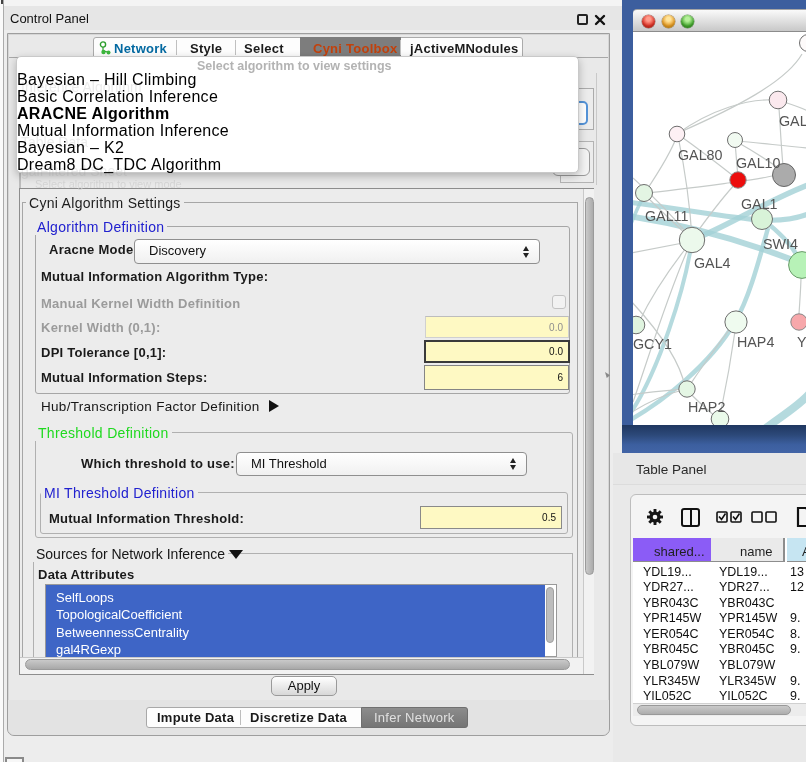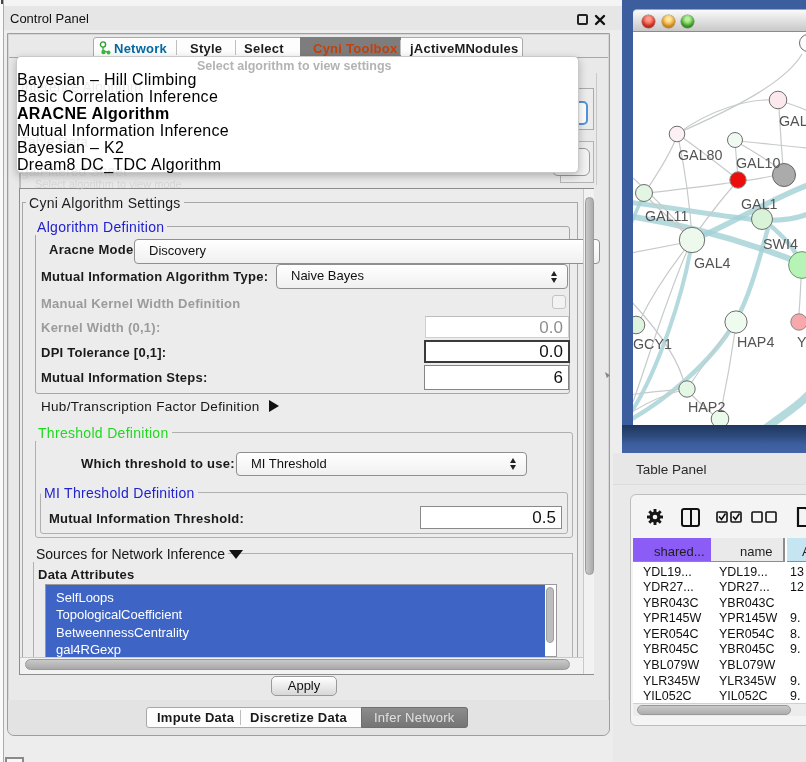--- a/index.html
+++ b/index.html
@@ -9,21 +9,21 @@
 .b{font-weight:bold;}
 .lbl{position:absolute;font-size:13px;font-weight:bold;color:#1a1a1a;white-space:nowrap;letter-spacing:0.25px;}
 .lblg{position:absolute;font-size:13px;font-weight:bold;color:#9b9b9b;white-space:nowrap;letter-spacing:0.25px;}
 .grp{position:absolute;border:1px solid #a6a6a6;border-radius:3px;}
 .gtitle{position:absolute;font-size:14px;background:#ececec;padding:0 3px;white-space:nowrap;letter-spacing:0.3px;}
 .combo{position:absolute;background:linear-gradient(#ffffff,#f0f0f0);border:1px solid #8f8f8f;border-radius:4px;font-size:13px;color:#111;}
 .combo .ct{position:absolute;left:14px;top:3px;}
 .spin{position:absolute;right:9px;top:50%;width:7px;height:12px;margin-top:-6px;}
 .spin:before{content:"";position:absolute;left:0;top:0;border-left:3.5px solid transparent;border-right:3.5px solid transparent;border-bottom:5px solid #222;}
 .spin:after{content:"";position:absolute;left:0;bottom:0;border-left:3.5px solid transparent;border-right:3.5px solid transparent;border-top:5px solid #222;}
-.tf{position:absolute;background:#ffffff;font-size:17px;color:#111;text-align:right;padding-right:5px;}
+.tf{position:absolute;background:#fef9c3;font-size:10px;color:#111;text-align:right;padding-right:5px;}
 </style></head>
 <body>
 <div id="root">
 
 <div class="abs" style="left:0;top:0;width:622px;height:762px;background:#ededed;"></div>
 <div class="abs" style="left:0;top:0;width:622px;height:6px;background:#f4f4f4;"></div>
 <div class="abs" style="left:0;top:6px;width:622px;height:24px;background:#e6e6e6;"></div>
 <div class="abs" style="left:0;top:0;width:3.5px;height:762px;background:#fafafa;border-right:1px solid #ababab;"></div>
 <div class="abs" style="left:1px;top:0;width:2px;height:4px;background:#444;"></div>
 <div class="abs" style="left:10px;top:11px;font-size:13px;color:#111;">Control Panel</div>
@@ -77,29 +77,25 @@
 Dream8 DC_TDC Algorithm
 </div>
 
 <div class="abs" style="left:22px;top:202px;width:556px;height:455px;border:1px solid #a6a6a6;border-bottom:none;"></div>
 <div class="gtitle" style="left:26px;top:195px;color:#1d1d1d;">Cyni Algorithm Settings</div>
 
 <div class="grp" style="left:35px;top:226px;width:535px;height:168px;"></div>
 <div class="gtitle" style="left:34px;top:219px;color:#2121cf;">Algorithm Definition</div>
 
 <div class="lbl" style="left:49px;top:242px;">Aracne Mode:</div>
-<div class="combo" style="left:134px;top:239px;width:466px;height:25px;">
+<div class="combo" style="left:134px;top:239px;width:406px;height:25px;">
       <span class="ct">Discovery</span>
       <span class="spin"></span>
     </div>
 <div class="lbl" style="left:41px;top:269px;">Mutual Information Algorithm Type:</div>
-<div class="combo" style="left:276px;top:264px;width:292px;height:25px;">
-      <span class="ct">Naive Bayes</span>
-      <span class="spin"></span>
-    </div>
 <div class="lblg" style="left:41px;top:296px;">Manual Kernel Width Definition</div>
 <div class="abs" style="left:552px;top:295px;width:14px;height:14px;border:1px solid #c3c3c3;border-radius:3px;background:#f2f2f2;"></div>
 <div class="lblg" style="left:41px;top:320px;">Kernel Width (0,1):</div>
 <div class="tf" style="left:425px;top:315.5px;width:144px;height:22.5px;border:1px solid #d0d0d0;border-top-color:#bdbdbd;color:#8e8e8e;line-height:21px;">0.0</div>
 <div class="lbl" style="left:41px;top:345px;">DPI Tolerance [0,1]:</div>
 <div class="tf" style="left:423.5px;top:339.5px;width:146.5px;height:23.5px;border:2px solid #3a3a3a;line-height:19.5px;">0.0</div>
 <div class="lbl" style="left:41px;top:370px;">Mutual Information Steps:</div>
 <div class="tf" style="left:424px;top:365px;width:145px;height:25px;border:1px solid #858585;line-height:23px;">6</div>
 
 <div class="abs" style="left:41px;top:399px;font-size:13.5px;color:#161616;letter-spacing:0.3px;">Hub/Transcription Factor Definition</div>

